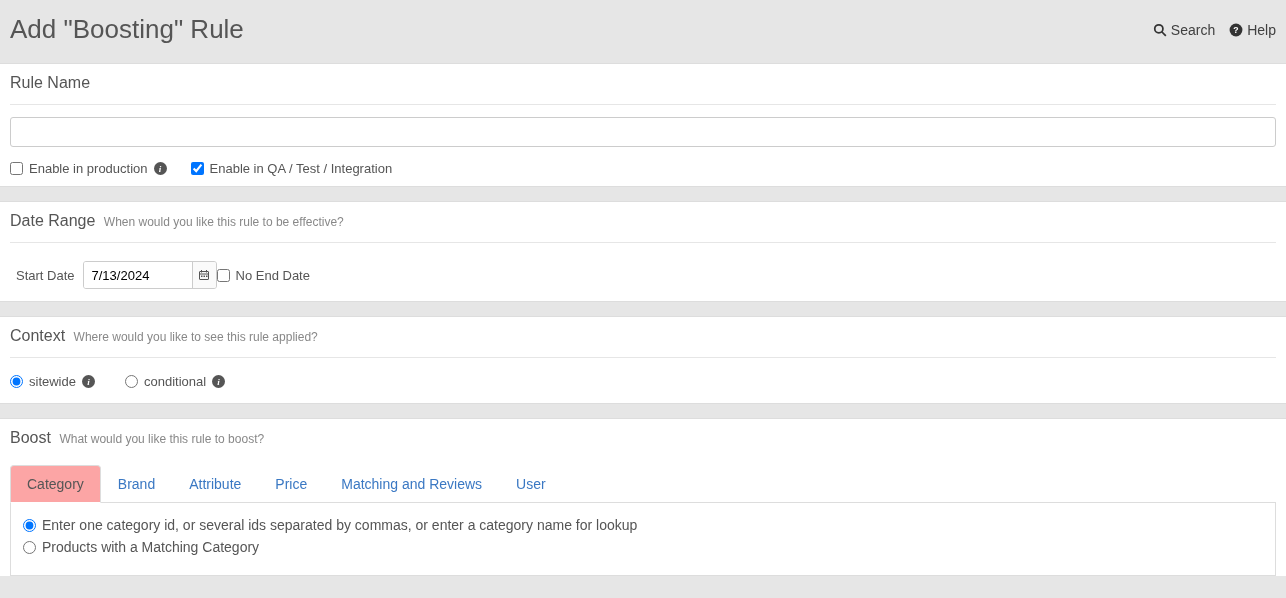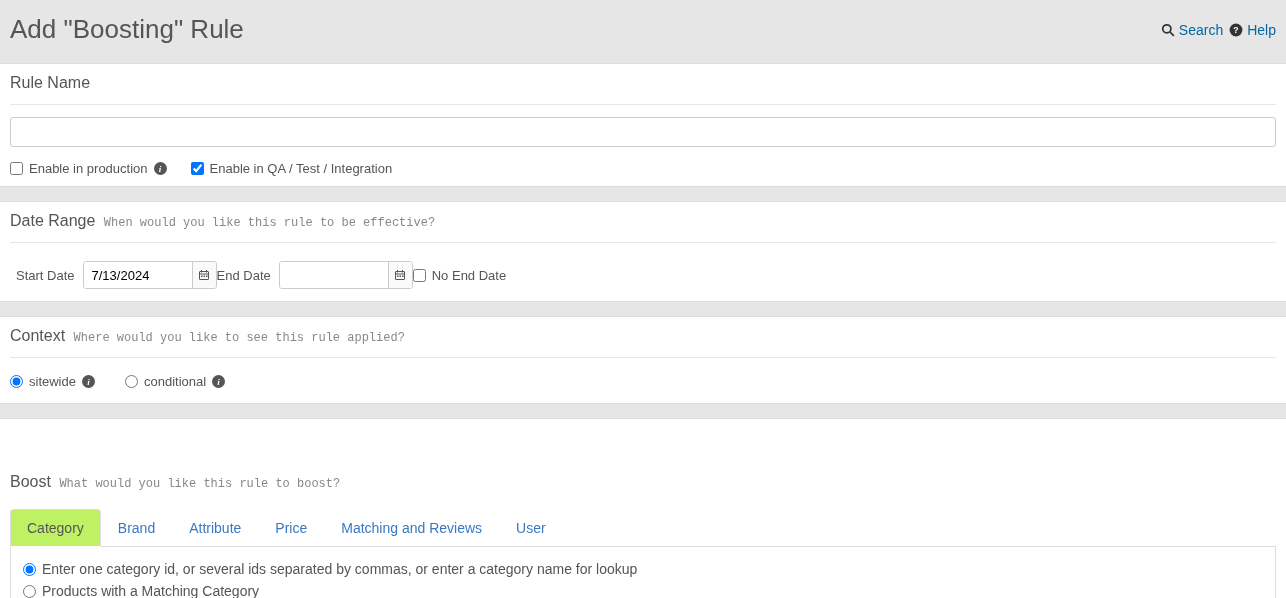--- a/index.html
+++ b/index.html
@@ -19,24 +19,24 @@
     align-items: center;
   }
   .header h1 {
     font-size: 26px;
     font-weight: 400;
     color: #555;
     margin: 0;
   }
   .header-actions {
     display: flex;
-    gap: 6px;
-    align-items: center;
-    font-size: 14px;
-    color: #0369a1;
+    gap: 14px;
+    align-items: center;
+    font-size: 14px;
+    color: #404040;
   }
   .header-action {
     display: flex;
     align-items: center;
     gap: 4px;
     cursor: pointer;
   }
   .panel {
     background: #fff;
     border-top: 1px solid #ddd;
@@ -50,21 +50,20 @@
     color: #555;
     padding-bottom: 12px;
     border-bottom: 1px solid #e6e6e6;
     margin-bottom: 12px;
   }
   .section-title .subtitle {
     font-size: 12px;
     color: #888;
     font-weight: 400;
     margin-left: 4px;
-    font-family: Liberation Mono, monospace;
   }
   input[type="text"].full {
     width: 100%;
     height: 30px;
     border: 1px solid #ccc;
     border-radius: 3px;
     padding: 4px 8px;
     font-size: 14px;
   }
   .checkbox-row {
@@ -144,21 +143,21 @@
     color: #3a78c3;
     cursor: pointer;
     background: transparent;
     border: 1px solid transparent;
     border-bottom: none;
     margin-bottom: -1px;
     border-radius: 4px 4px 0 0;
   }
   .tab.active {
     color: #555;
-    background: #bef264;
+    background: #fca5a5;
     border: 1px solid #ddd;
     border-bottom: 1px solid #fff;
   }
   .tab-body {
     border: 1px solid #ddd;
     border-top: none;
     padding: 14px 12px;
   }
   .tab-body .radio-item {
     margin-bottom: 6px;
@@ -233,37 +232,20 @@
               <line x1="3" y1="10" x2="21" y2="10" stroke="#555" stroke-width="2"></line>
               <rect x="6" y="2" width="2" height="5"></rect>
               <rect x="16" y="2" width="2" height="5"></rect>
               <rect x="6" y="13" width="3" height="3"></rect>
               <rect x="11" y="13" width="3" height="3"></rect>
               <rect x="16" y="13" width="3" height="3"></rect>
             </svg>
         </div>
       </div>
     </div>
-    <div class="date-group">
-      <span>End Date</span>
-      <div class="date-input-wrap">
-        <input type="text" value="" style="">
-        <div class="cal-btn">
-          <svg width="12" height="12" viewBox="0 0 24 24" fill="#555">
-              <rect x="3" y="5" width="18" height="16" rx="1" fill="none" stroke="#555" stroke-width="2"></rect>
-              <line x1="3" y1="10" x2="21" y2="10" stroke="#555" stroke-width="2"></line>
-              <rect x="6" y="2" width="2" height="5"></rect>
-              <rect x="16" y="2" width="2" height="5"></rect>
-              <rect x="6" y="13" width="3" height="3"></rect>
-              <rect x="11" y="13" width="3" height="3"></rect>
-              <rect x="16" y="13" width="3" height="3"></rect>
-            </svg>
-        </div>
-      </div>
-    </div>
     <label class="checkbox-item">
       <input type="checkbox" style="">
       <span>No End Date</span>
     </label>
   </div>
 </div>
 
 <div class="panel">
   <div class="section-title">
     <span>Context</span>
@@ -277,21 +259,21 @@
     </label>
     <label class="radio-item">
       <input type="radio" name="ctx" style="">
       <span>conditional</span>
       <span class="icon-info">i</span>
     </label>
   </div>
 </div>
 
 <div class="panel" style="margin-bottom:0; padding-bottom:0; border-bottom:none;">
-  <div class="section-title" style="border-bottom:none; margin-bottom:4px;margin-top:44px;">
+  <div class="section-title" style="border-bottom:none; margin-bottom:4px;">
     <span>Boost</span>
     <span class="subtitle">What would you like this rule to boost?</span>
   </div>
 
   <div class="tabs">
     <div class="tab active">Category</div>
     <div class="tab">Brand</div>
     <div class="tab">Attribute</div>
     <div class="tab">Price</div>
     <div class="tab">Matching and Reviews</div>

